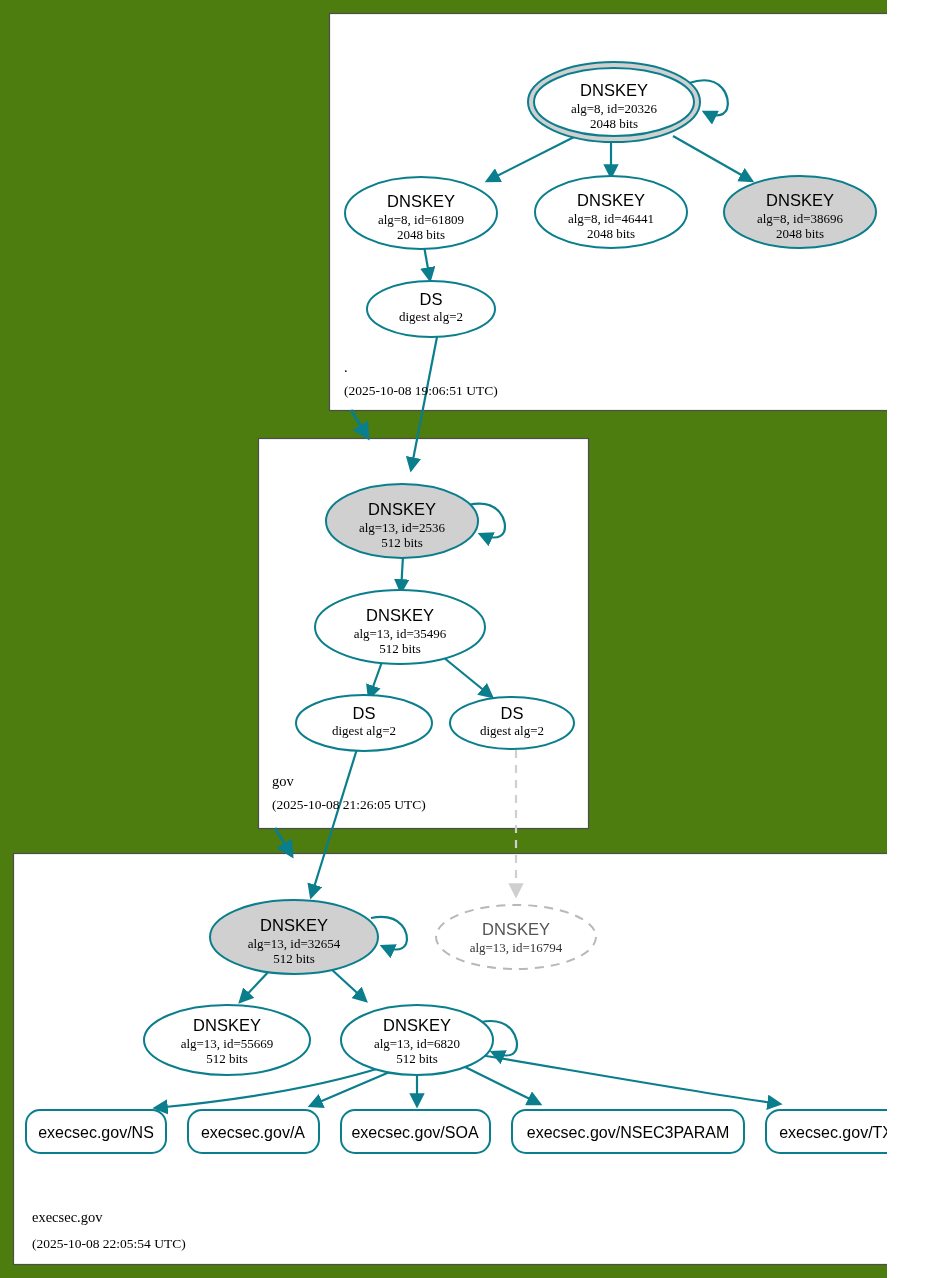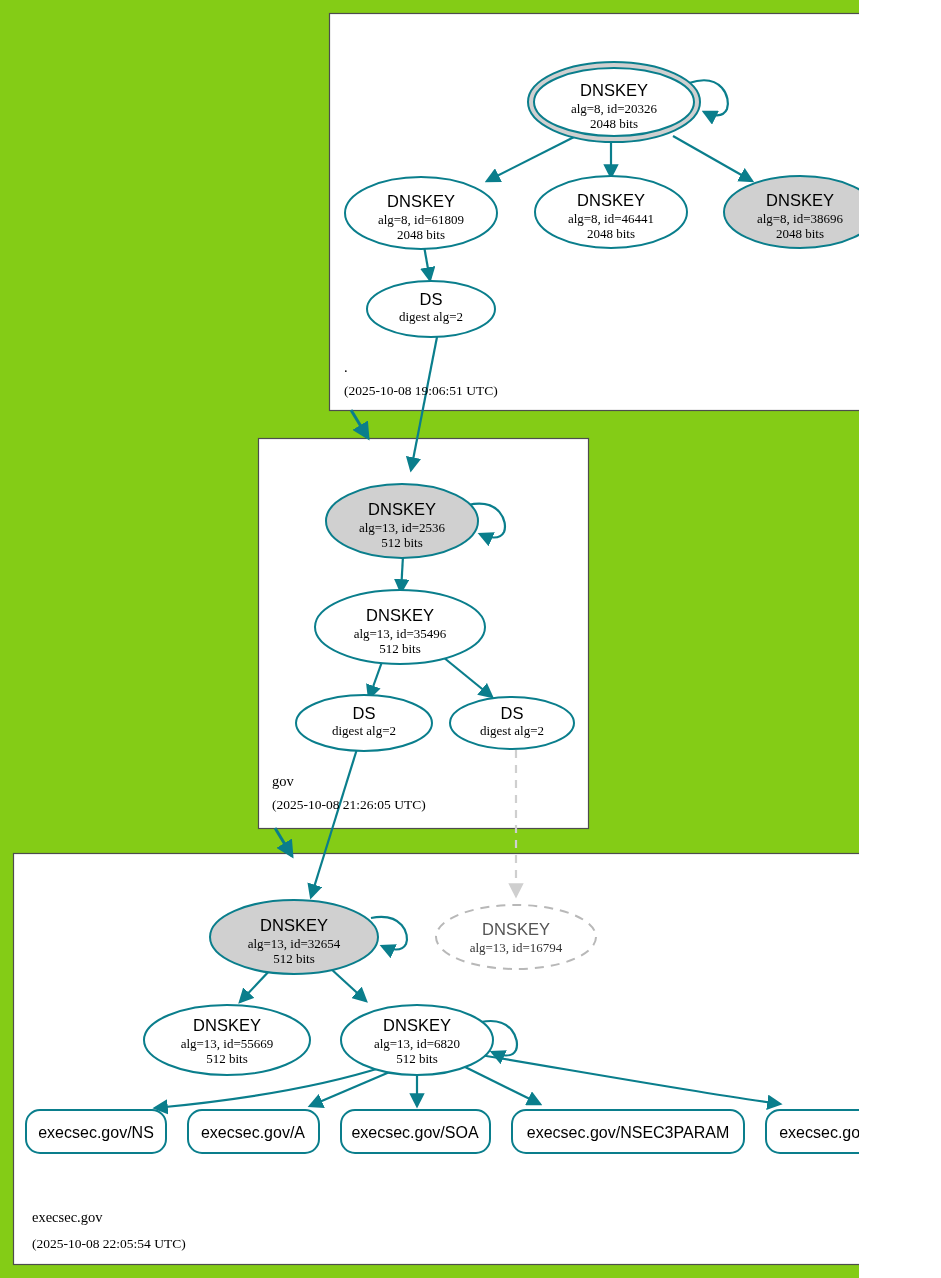--- a/index.html
+++ b/index.html
@@ -9,21 +9,22 @@
     background: #ffffff;
   }
   body {
     font-family: "Liberation Sans", sans-serif;
   }
   #canvas {
     position: relative;
     width: 859px;
     height: 1278px;
     overflow: hidden;
-    background: #84cc16;
+    background: #4d7c0f;
+    padding-left: 28px;
   }
   svg.layer {
     position: absolute;
     left: 0;
     top: 0;
     width: 941px;
     height: 1278px;
   }
   
   .zone-box {

